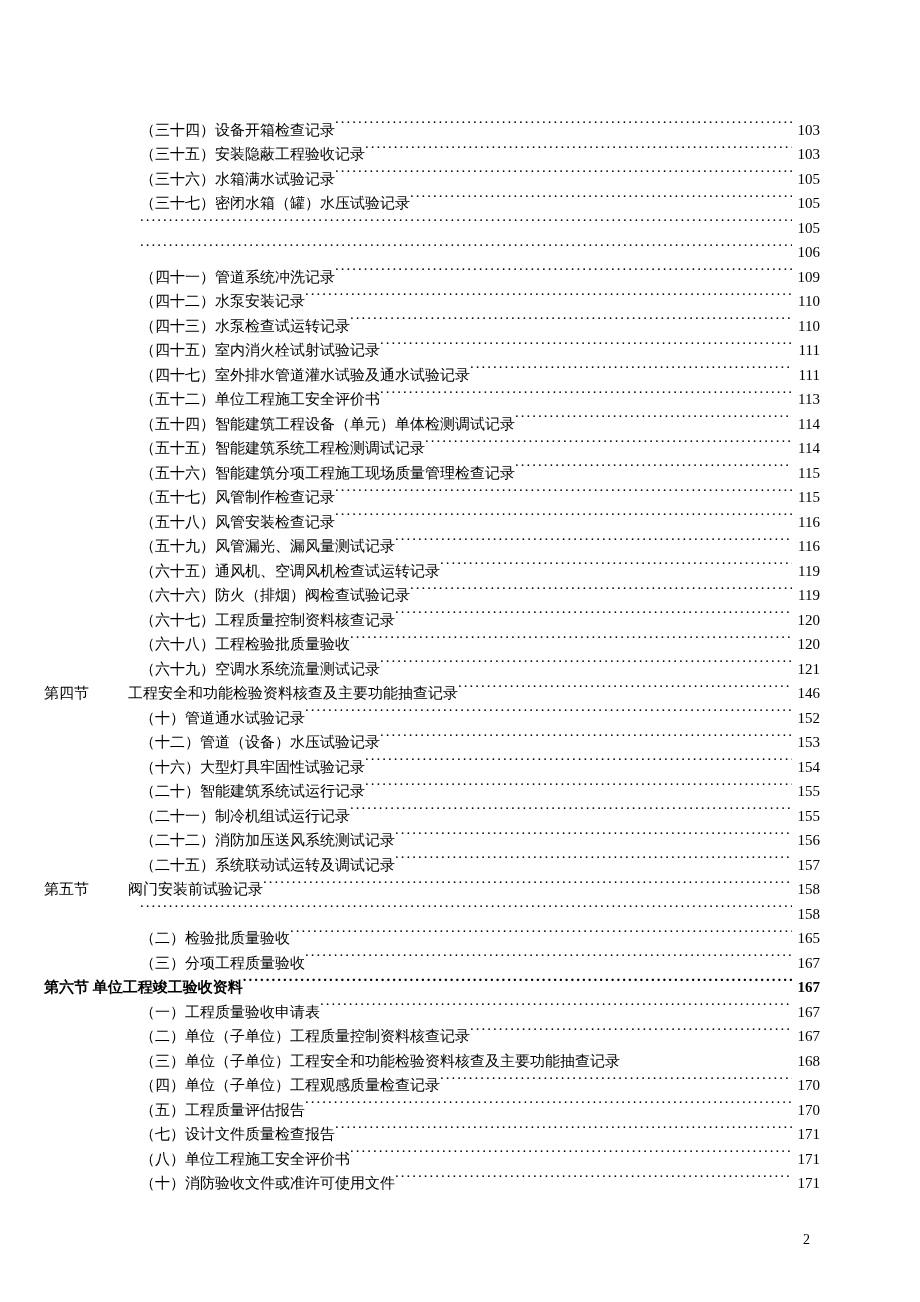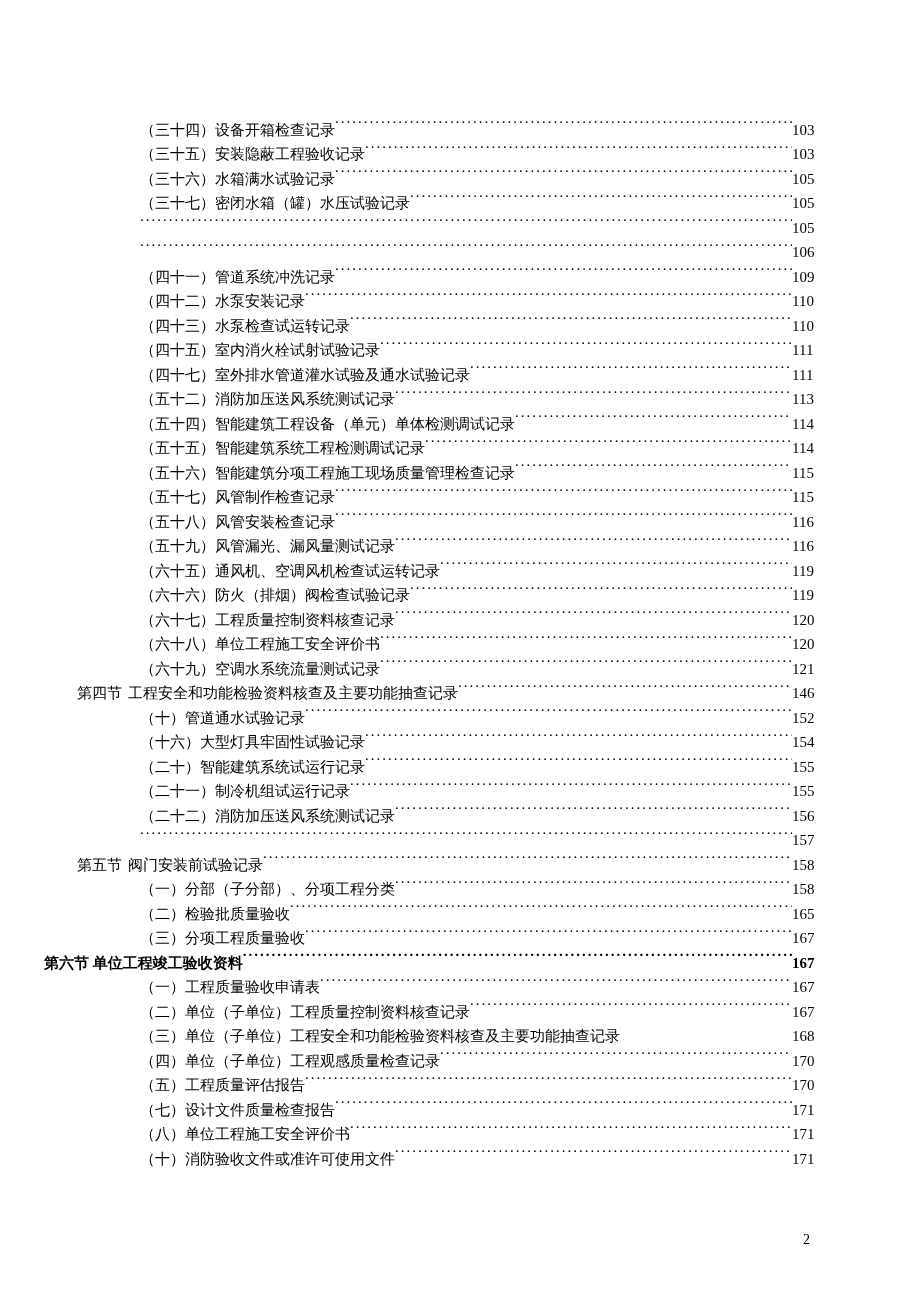--- a/index.html
+++ b/index.html
@@ -16,21 +16,21 @@
     .toc { }
     .row {
       display: flex;
       align-items: baseline;
       height: 24.5px;
       line-height: 24.5px;
       white-space: nowrap;
     }
     .label-col {
       flex: 0 0 78px;
-      text-align: right;
+      text-align: left;
       letter-spacing: 0;
       margin-right: 6px;
     }
     .title-col { flex: 0 0 auto; }
     .dots {
       flex: 1 1 auto;
       overflow: hidden;
       letter-spacing: 2px;
       min-width: 0;
       height: 24.5px;
@@ -42,20 +42,21 @@
       letter-spacing: 2px;
       color: #000;
       white-space: nowrap;
       overflow: hidden;
     }
     .dots.full::after {
       content: "................................................................................................................................................................................................";
     }
     .page-col {
       flex: 0 0 auto;
+      text-align: right;
       min-width: 28px;
     }
     .footer {
       position: absolute;
       right: 110px;
       bottom: 54px;
       font-size: 14px;
     }
   </style>
 </head>
@@ -121,21 +122,21 @@
       <span class="page-col">111</span>
     </div>
     <div class="row">
       <span class="label-col" style="flex: 0 0 0px; margin-right: 0px;"></span>
       <span class="title-col">（四十七）室外排水管道灌水试验及通水试验记录</span>
       <span class="dots full"></span>
       <span class="page-col">111</span>
     </div>
     <div class="row">
       <span class="label-col" style="flex: 0 0 0px; margin-right: 0px;"></span>
-      <span class="title-col">（五十二）消防加压送风系统测试记录</span>
+      <span class="title-col">（五十二）单位工程施工安全评价书</span>
       <span class="dots full"></span>
       <span class="page-col">113</span>
     </div>
     <div class="row">
       <span class="label-col" style="flex: 0 0 0px; margin-right: 0px;"></span>
       <span class="title-col">（五十四）智能建筑工程设备（单元）单体检测调试记录</span>
       <span class="dots full"></span>
       <span class="page-col">114</span>
     </div>
     <div class="row">
@@ -181,21 +182,21 @@
       <span class="page-col">119</span>
     </div>
     <div class="row">
       <span class="label-col" style="flex: 0 0 0px; margin-right: 0px;"></span>
       <span class="title-col">（六十七）工程质量控制资料核查记录</span>
       <span class="dots full"></span>
       <span class="page-col">120</span>
     </div>
     <div class="row">
       <span class="label-col" style="flex: 0 0 0px; margin-right: 0px;"></span>
-      <span class="title-col">（六十八）单位工程施工安全评价书</span>
+      <span class="title-col">（六十八）工程检验批质量验收</span>
       <span class="dots full"></span>
       <span class="page-col">120</span>
     </div>
     <div class="row">
       <span class="label-col" style="flex: 0 0 0px; margin-right: 0px;"></span>
       <span class="title-col">（六十九）空调水系统流量测试记录</span>
       <span class="dots full"></span>
       <span class="page-col">121</span>
     </div>
     <div class="row" style="margin-left: -96px;">
@@ -205,20 +206,26 @@
       <span class="page-col">146</span>
     </div>
     <div class="row">
       <span class="label-col" style="flex: 0 0 0px; margin-right: 0px;"></span>
       <span class="title-col">（十）管道通水试验记录</span>
       <span class="dots full"></span>
       <span class="page-col">152</span>
     </div>
     <div class="row">
       <span class="label-col" style="flex: 0 0 0px; margin-right: 0px;"></span>
+      <span class="title-col">（十二）管道（设备）水压试验记录</span>
+      <span class="dots full"></span>
+      <span class="page-col">153</span>
+    </div>
+    <div class="row">
+      <span class="label-col" style="flex: 0 0 0px; margin-right: 0px;"></span>
       <span class="title-col">（十六）大型灯具牢固性试验记录</span>
       <span class="dots full"></span>
       <span class="page-col">154</span>
     </div>
     <div class="row">
       <span class="label-col" style="flex: 0 0 0px; margin-right: 0px;"></span>
       <span class="title-col">（二十）智能建筑系统试运行记录</span>
       <span class="dots full"></span>
       <span class="page-col">155</span>
     </div>
@@ -229,32 +236,32 @@
       <span class="page-col">155</span>
     </div>
     <div class="row">
       <span class="label-col" style="flex: 0 0 0px; margin-right: 0px;"></span>
       <span class="title-col">（二十二）消防加压送风系统测试记录</span>
       <span class="dots full"></span>
       <span class="page-col">156</span>
     </div>
     <div class="row">
       <span class="label-col" style="flex: 0 0 0px; margin-right: 0px;"></span>
+      <span class="title-col">（二十五）系统联动试运转及调试记录</span>
       <span class="dots full"></span>
       <span class="page-col">157</span>
     </div>
     <div class="row" style="margin-left: -96px;">
       <span class="label-col">第五节</span>
       <span class="title-col">阀门安装前试验记录</span>
       <span class="dots full"></span>
       <span class="page-col">158</span>
     </div>
     <div class="row">
       <span class="label-col" style="flex: 0 0 0px; margin-right: 0px;"></span>
-      <span class="title-col">（一）分部（子分部）、分项工程分类</span>
       <span class="dots full"></span>
       <span class="page-col">158</span>
     </div>
     <div class="row">
       <span class="label-col" style="flex: 0 0 0px; margin-right: 0px;"></span>
       <span class="title-col">（二）检验批质量验收</span>
       <span class="dots full"></span>
       <span class="page-col">165</span>
     </div>
     <div class="row">

